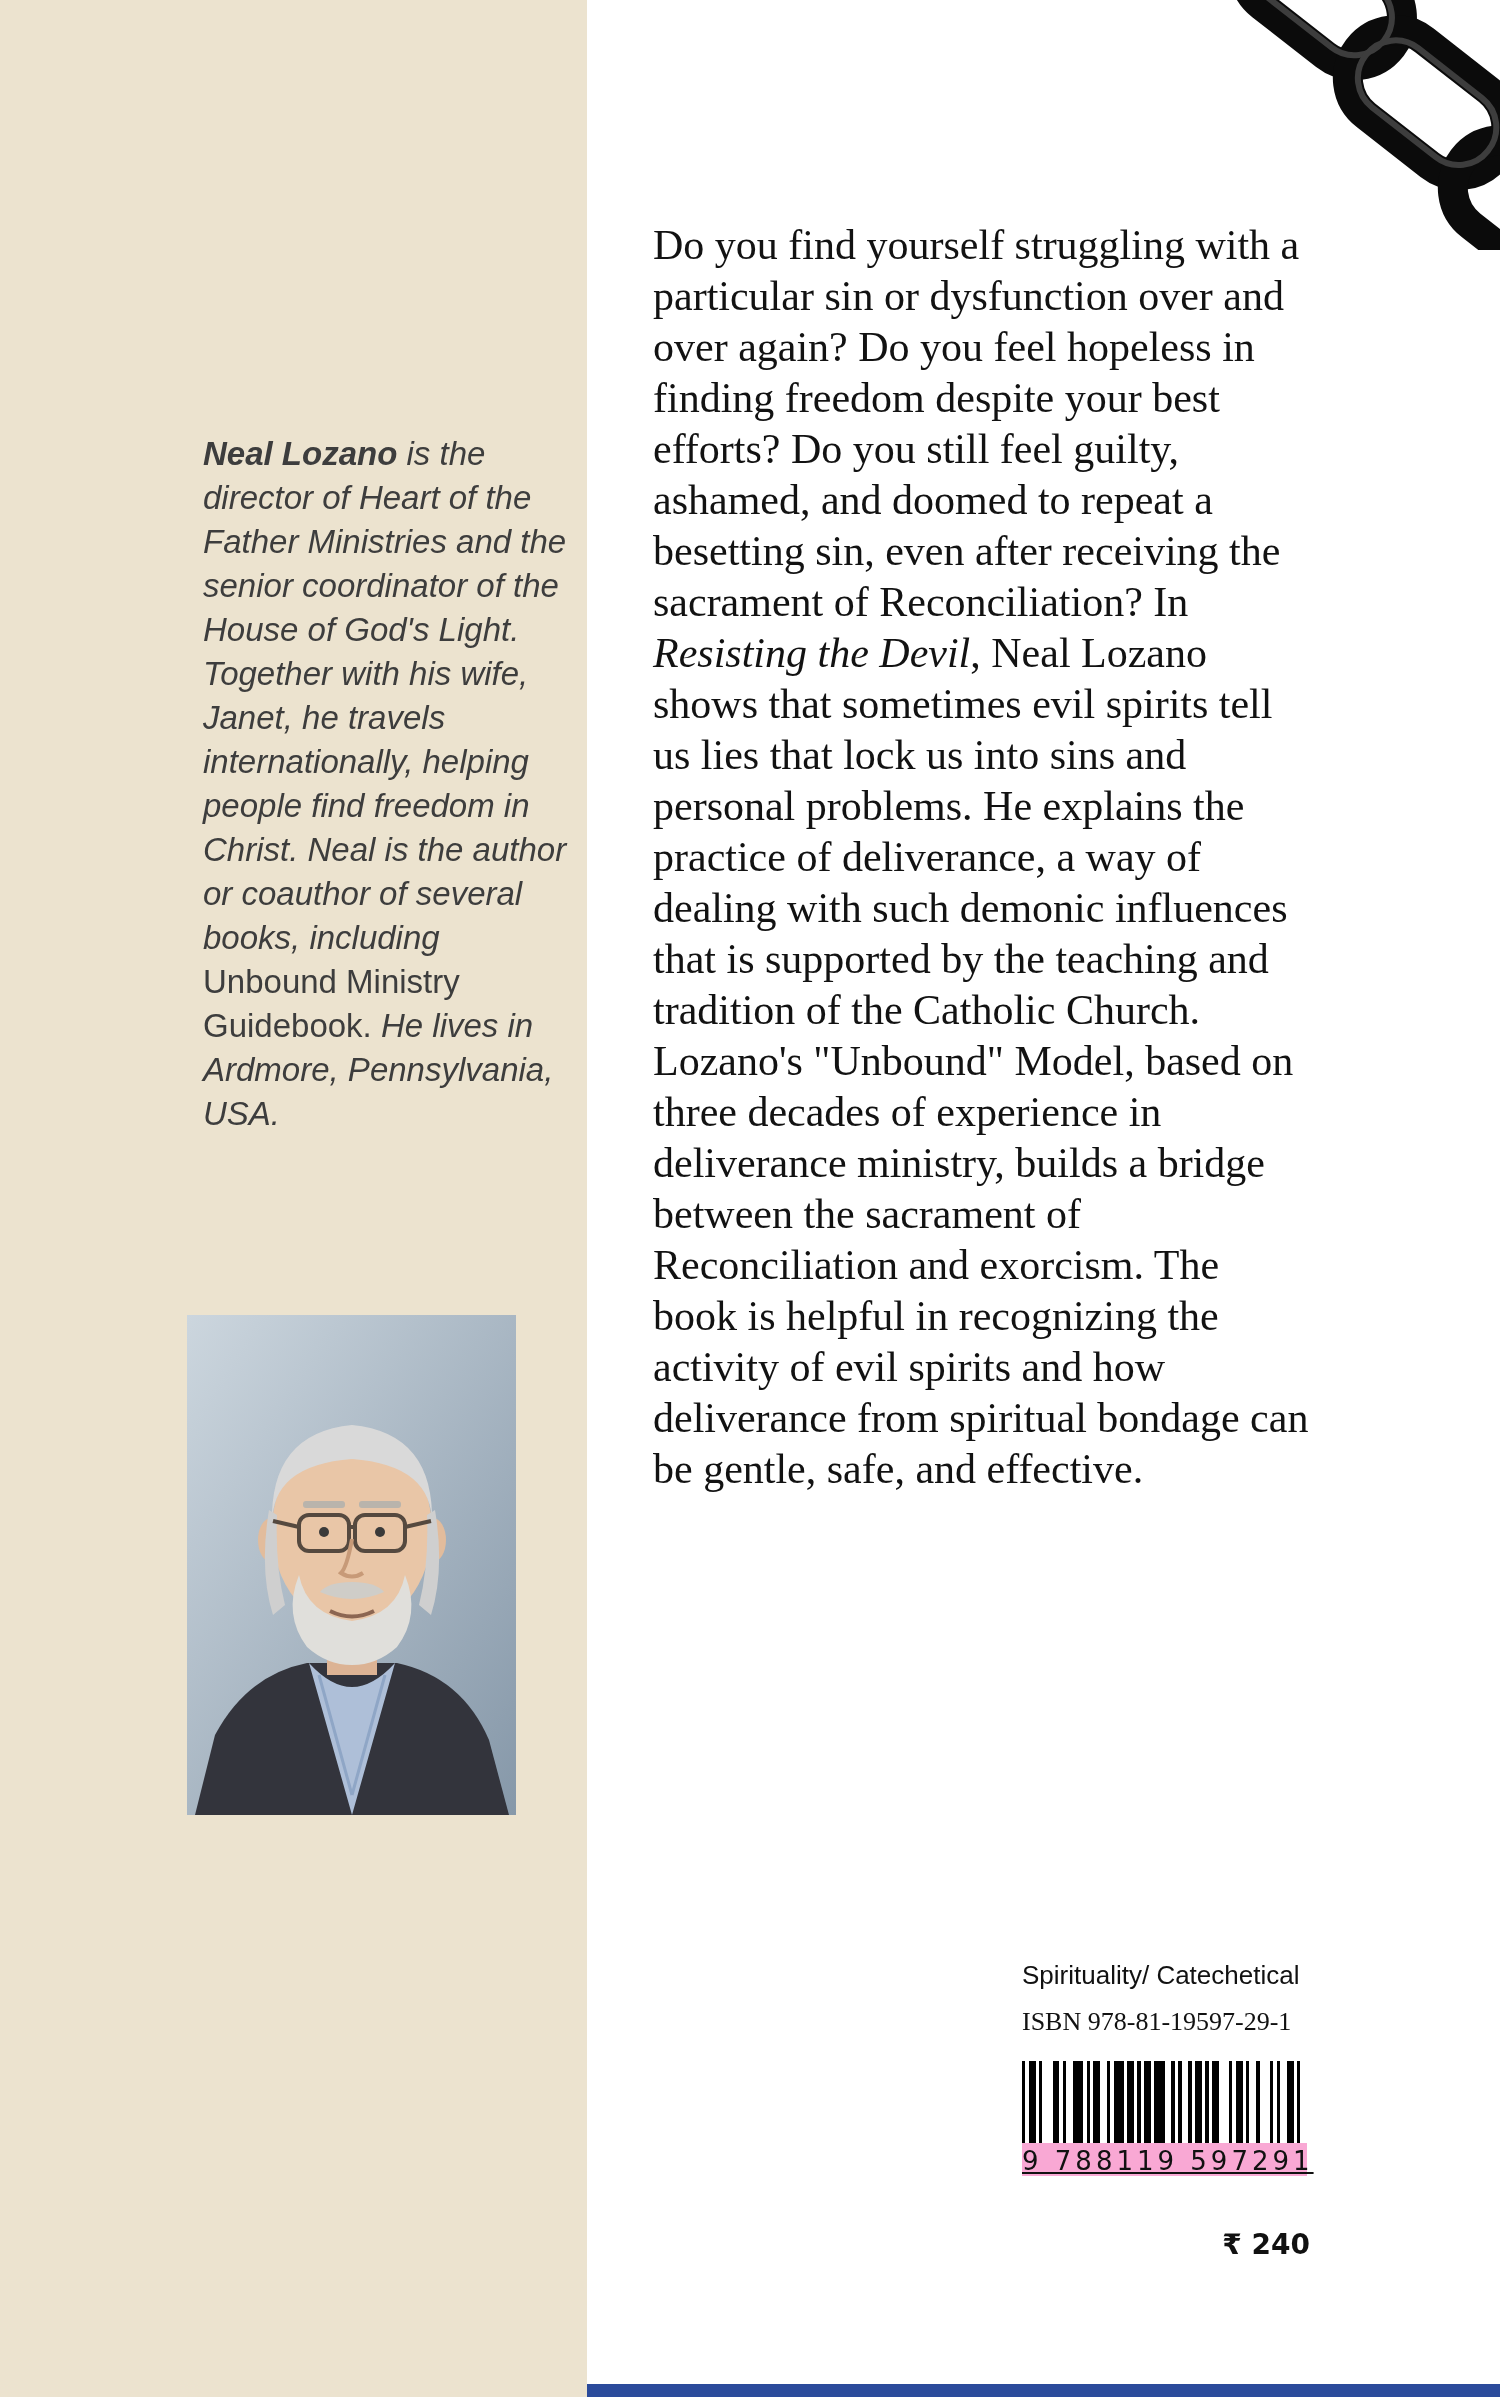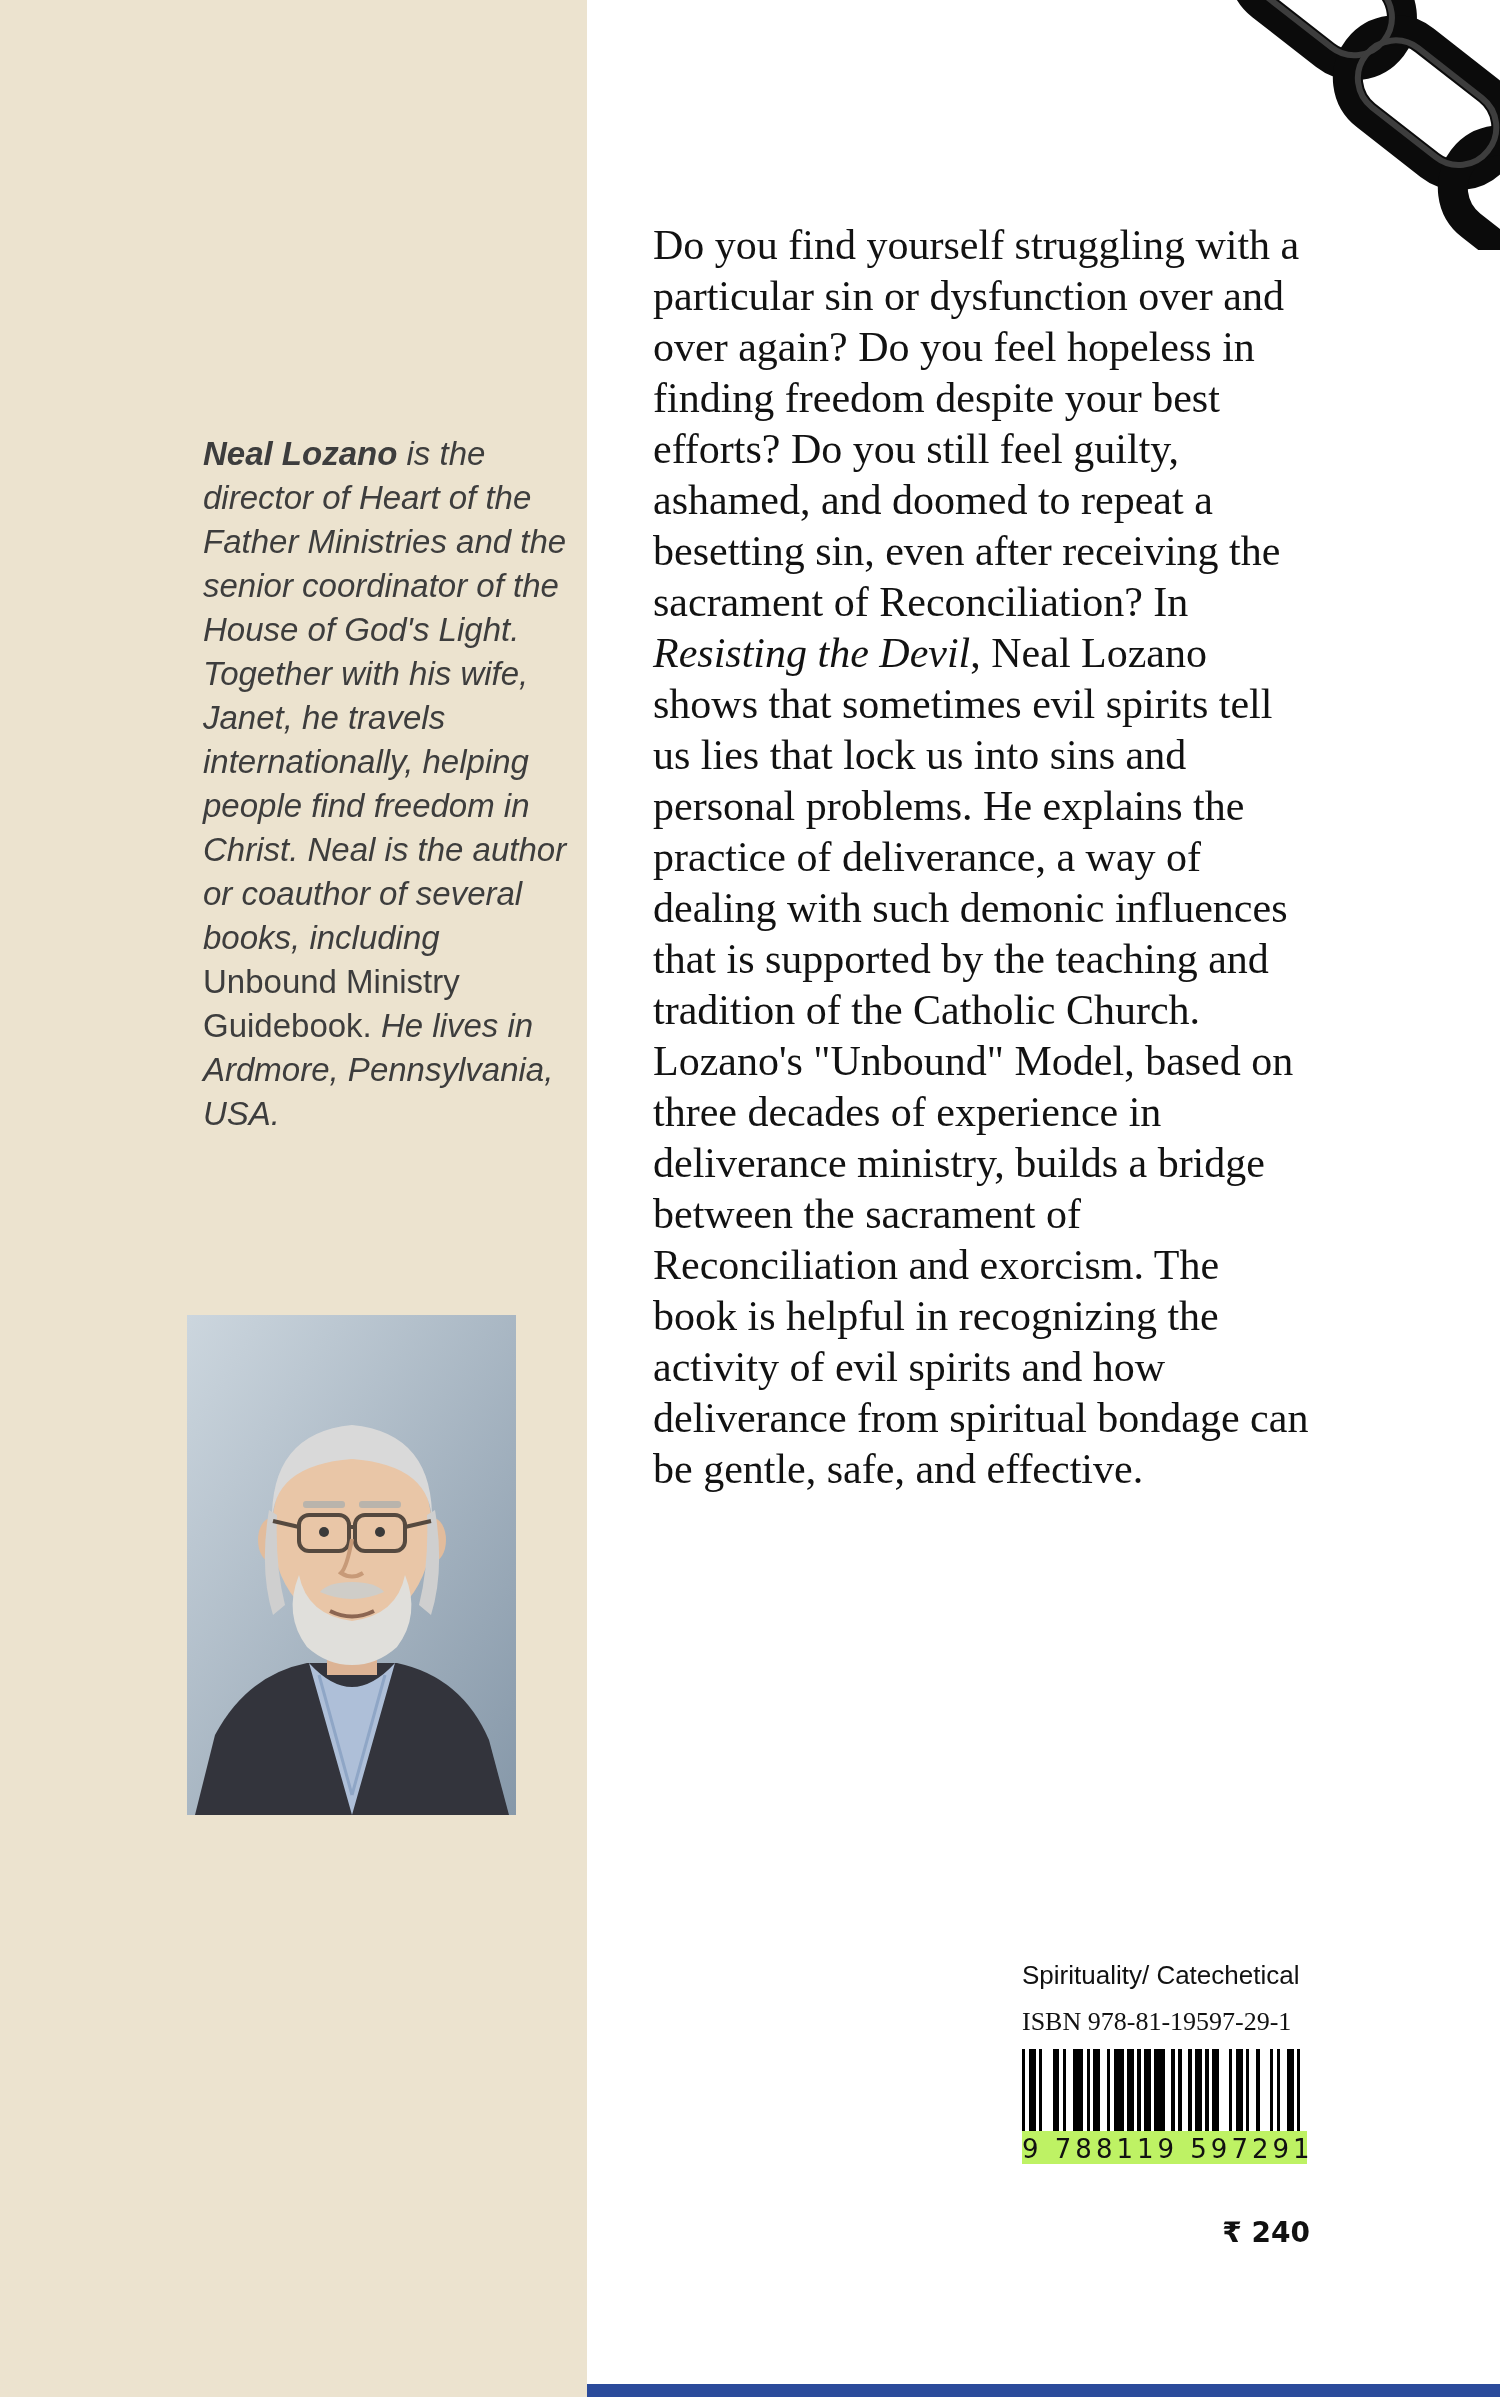--- a/index.html
+++ b/index.html
@@ -56,23 +56,23 @@
   
   .meta{
     position:absolute;left:1022px;top:1960px;width:292px;color:#111;
   }
   .category{
     font-family:"Liberation Sans",sans-serif;
     font-size:26px;margin-bottom:16px;
   }
   .isbn{
     font-family:"Liberation Serif",serif;
-    font-size:26px;margin-bottom:12px;
-  }
-  .barcode{width:285px;background:#bef264;}
+    font-size:26px;margin-bottom:24px;
+  }
+  .barcode{width:285px;background:#f9a8d4;text-decoration:underline;}
   .barcode-bars{display:flex;height:82px;align-items:stretch;background:#fff;}
   .barcode-number{
     font-family:"DejaVu Sans",sans-serif;
     font-size:26px;letter-spacing:4px;margin-top:3px;text-align:center;
     white-space:nowrap;
   }
   .price{
     margin-top:52px;text-align:right;padding-right:4px;
     font-family:"DejaVu Sans",sans-serif;
     font-weight:700;font-size:28px;color:#111;

